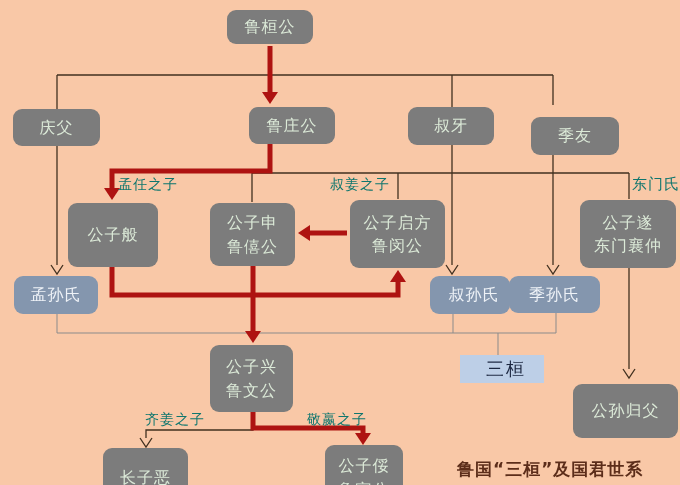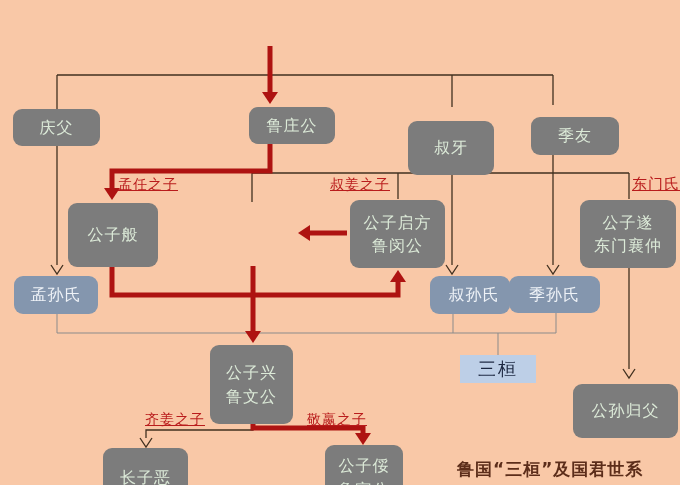--- a/index.html
+++ b/index.html
@@ -15,22 +15,22 @@
     background:#7c7c7c;border-radius:9px;
     color:#dcead8;font-size:16px;line-height:1.45;
     text-align:center;letter-spacing:1px;
   }
   .node.clan{background:#8496ae;color:#eef2f7;}
   .node.sanhuan{
     background:#bdcfe7;color:#1c2740;border-radius:0;
     font-size:18px;letter-spacing:2px;
   }
   .edge-label{
-    position:absolute;color:#b91c1c;font-size:14px;
-    letter-spacing:1px;white-space:nowrap;text-decoration:underline;
+    position:absolute;color:#0f766e;font-size:14px;
+    letter-spacing:1px;white-space:nowrap;
   }
   .caption{
     position:absolute;color:#5c2d1a;font-size:17px;font-weight:bold;
     letter-spacing:1px;white-space:nowrap;
   }
 </style>
 </head>
 <body>
 
 <div class="stage">
@@ -77,41 +77,48 @@
     <g fill="#ae1311" stroke="none">
       <polygon points="262,92 278,92 270,104"></polygon>
       <polygon points="104,188 120,188 112,200"></polygon>
       <polygon points="390,282 406,282 398,270"></polygon>
       <polygon points="310,225 310,241 298,233"></polygon>
       <polygon points="245,331 261,331 253,343"></polygon>
       <polygon points="355,433 371,433 363,445"></polygon>
     </g>
   </svg>
 
+  <div class="node" style="left:227px;top:10px;width:86px;height:34px;">
+    <span>鲁桓公</span>
+  </div>
 
   <div class="node" style="left:13px;top:109px;width:87px;height:37px;">
     <span>庆父</span>
   </div>
 
   <div class="node" style="left:227px;top:107px;width:86px;height:37px;margin-left:22px;">
     <span>鲁庄公</span>
   </div>
 
-  <div class="node" style="left:408px;top:121px;width:86px;height:54px;">
+  <div class="node" style="left:408px;top:107px;width:86px;height:38px;">
     <span>叔牙</span>
   </div>
 
   <div class="node" style="left:509px;top:117px;width:88px;height:38px;margin-left:22px;">
     <span>季友</span>
   </div>
 
   <div class="node" style="left:68px;top:203px;width:90px;height:64px;">
     <span>公子般</span>
   </div>
 
+  <div class="node" style="left:210px;top:203px;width:85px;height:63px;">
+    <span>公子申</span>
+    <span>鲁僖公</span>
+  </div>
 
   <div class="node" style="left:350px;top:200px;width:95px;height:68px;">
     <span>公子启方</span>
     <span>鲁闵公</span>
   </div>
 
   <div class="node" style="left:580px;top:200px;width:96px;height:68px;">
     <span>公子遂</span>
     <span>东门襄仲</span>
   </div>
@@ -121,26 +128,26 @@
   </div>
 
   <div class="node clan" style="left:430px;top:276px;width:72px;height:38px;padding-left:8px;">
     <span>叔孙氏</span>
   </div>
 
   <div class="node clan" style="left:509px;top:276px;width:91px;height:37px;">
     <span>季孙氏</span>
   </div>
 
-  <div class="node" style="left:210px;top:345px;width:83px;height:79px;">
+  <div class="node" style="left:210px;top:345px;width:83px;height:67px;">
     <span>公子兴</span>
     <span>鲁文公</span>
   </div>
 
-  <div class="node sanhuan" style="left:460px;top:355px;width:76px;height:28px;">
+  <div class="node sanhuan" style="left:460px;top:355px;width:76px;height:28px;padding-left:8px;">
     <span>三桓</span>
   </div>
 
   <div class="node" style="left:573px;top:384px;width:105px;height:54px;">
     <span>公孙归父</span>
   </div>
 
   <div class="node" style="left:103px;top:448px;width:85px;height:60px;">
     <span>长子恶</span>
   </div>

